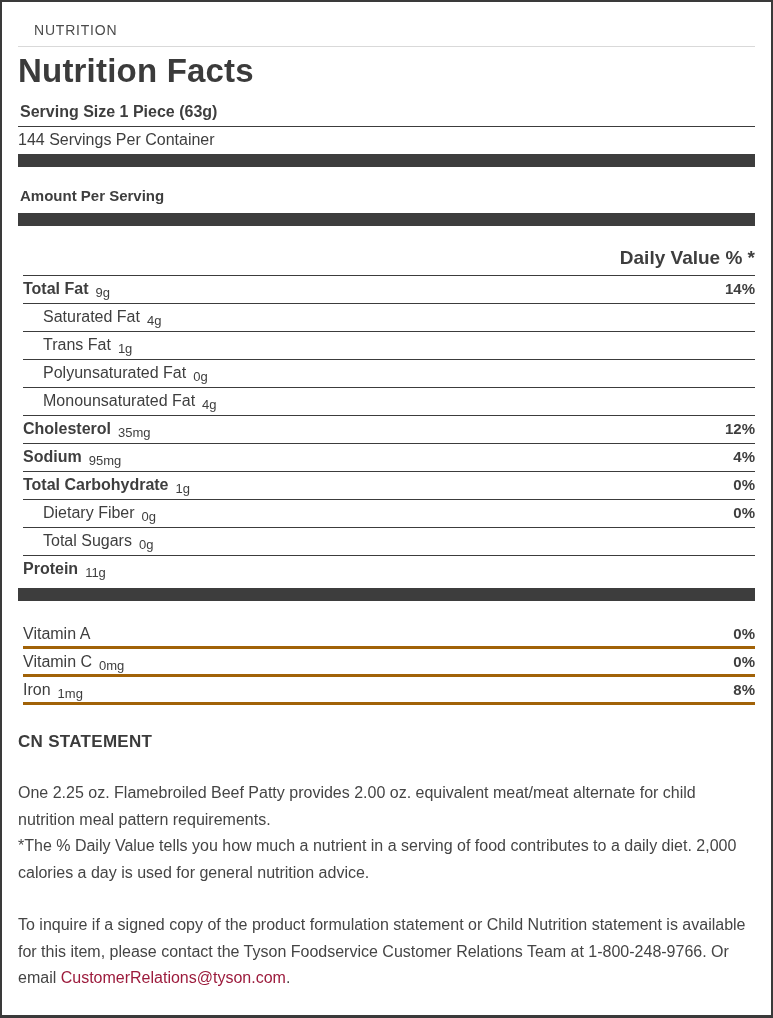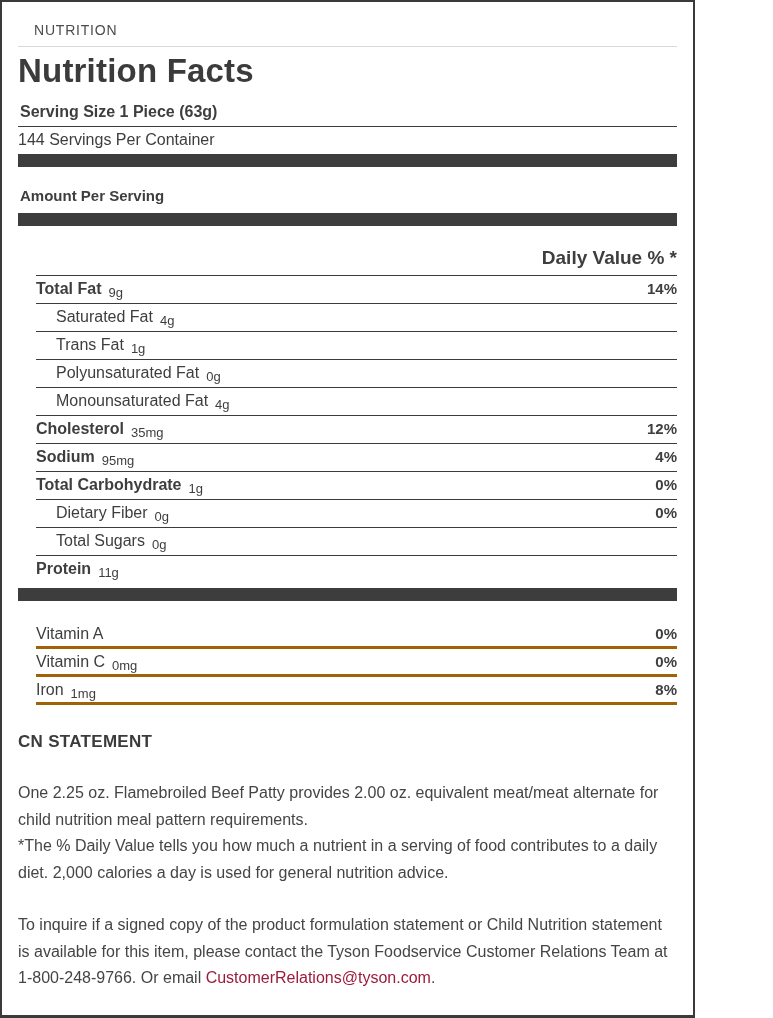--- a/index.html
+++ b/index.html
@@ -3,21 +3,21 @@
 <meta charset="utf-8">
 <style>
   * { margin: 0; padding: 0; box-sizing: border-box; }
   html, body { background: #ffffff; }
   body {
     font-family: "Liberation Sans", "DejaVu Sans", sans-serif;
     color: #3e3e3e;
     width: 773px;
   }
   .page {
-    width: 695px;
+    width: 773px;
     height: 1018px;
     border: 2px solid #3a3a3a;
     border-bottom-width: 3px;
     background: #ffffff;
     padding: 0 16px;
     overflow: hidden;
   }
 
   
   .eyebrow {
@@ -89,21 +89,21 @@
     font-weight: bold;
     padding-bottom: 6px;
   }
   .ntable { width: 100%; }
   .row {
     display: flex;
     align-items: baseline;
     border-top: 1px solid #3c3c3c;
     height: 28px;
     padding-top: 4px;
-    margin-left: 18px;
+    margin-left: 5px;
   }
   .row .label { font-size: 16px; white-space: nowrap; }
   .row.bold .label { font-weight: bold; }
   .row.indent .label { padding-left: 20px; }
   .row .amount {
     font-size: 13px;
     margin-left: 7px;
     position: relative;
     top: 3px;
     white-space: nowrap;

